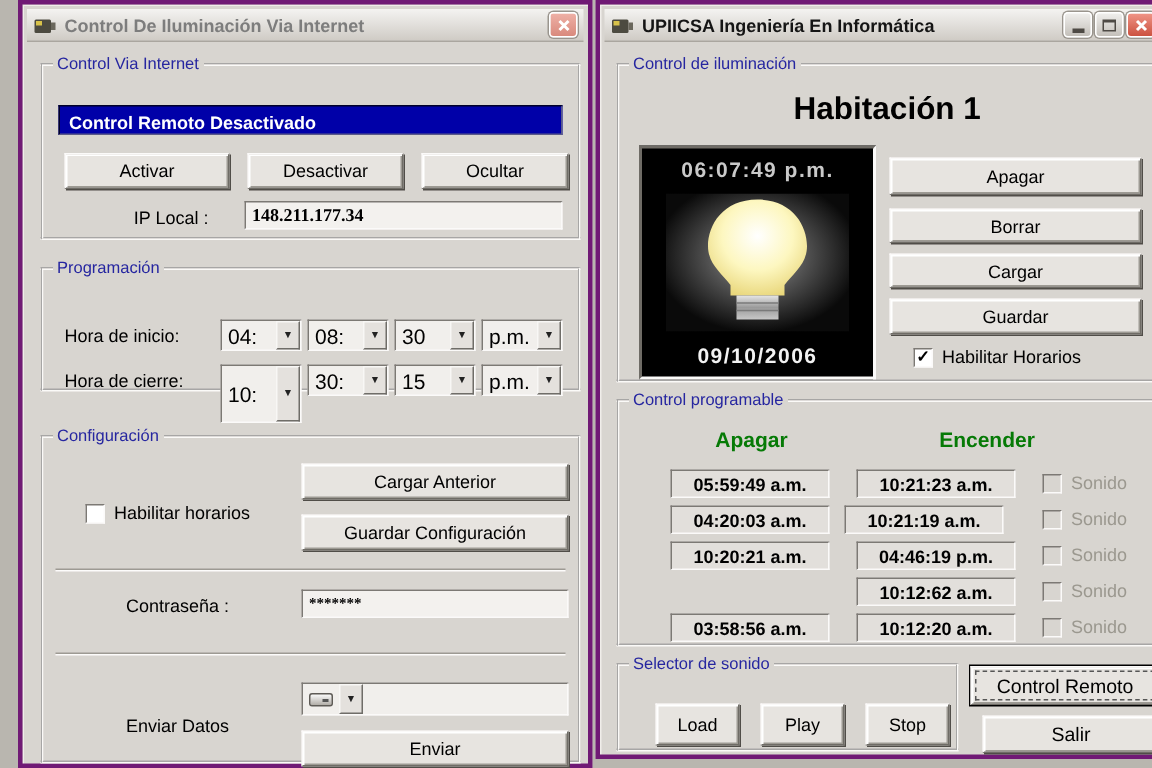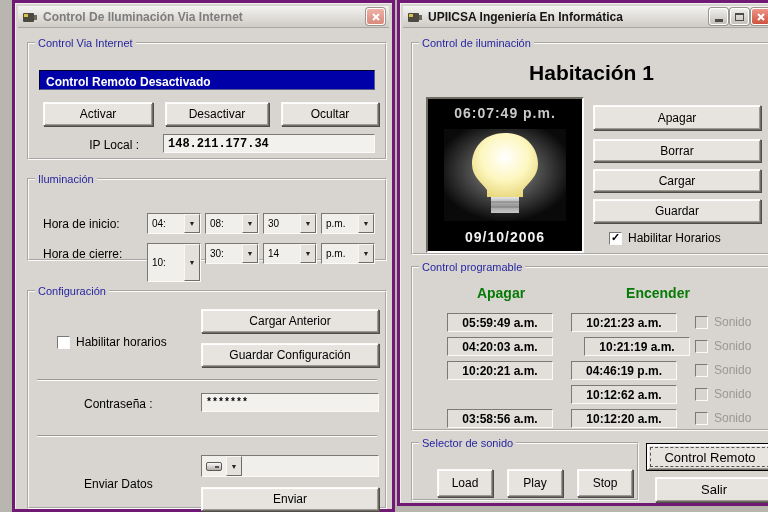--- a/index.html
+++ b/index.html
@@ -31,30 +31,30 @@
   
   .grp { position:absolute; border:1px solid #989era; border:2px groove #fbfaf8; padding:0; }
   .grp legend { color:#2626a0; font-size:11px; padding:0 3px; margin-left:6px; }
 
   
   .btn { position:absolute; background:#e7e4e0; font-family:"Liberation Sans",sans-serif; font-size:12px; color:#000;
          border:1px solid #6f6c66; border-top-color:#fbfaf9; border-left-color:#fbfaf9;
          box-shadow:inset 1px 1px 0 #fff, inset -1px -1px 0 #9d9a93, 1px 1px 0 #504d48;
          display:flex; align-items:center; justify-content:center; cursor:pointer; }
   .tb { position:absolute; background:#f3f1ee; border:1px solid #fbfaf9; border-top-color:#7c7974; border-left-color:#7c7974;
-        font-family:Liberation Mono, monospace; font-size:12px; font-weight:bold; padding:0 4px; color:#000; }
+        font-family:Liberation Serif, serif; font-size:12px; font-weight:bold; padding:0 4px; color:#000; }
   .sep { position:absolute; height:0; border-top:1px solid #9d9a93; border-bottom:1px solid #fdfcfb; }
   .lbl { position:absolute; font-size:12px; color:#000; white-space:nowrap; }
 
   .status-bar { background:#0000a8; border:1px solid #5a5a8a; border-top-color:#00002a; border-left-color:#00002a;
                 color:#fff; font-weight:bold; display:flex; align-items:flex-end; padding:0 6px; }
 
   .combo { position:absolute; background:#f1efec; border:1px solid #fbfaf9; border-top-color:#7c7974; border-left-color:#7c7974;
            display:flex; align-items:center; padding-left:4px; cursor:pointer; }
-  .combo-text { flex:1; font-size:10px; white-space:nowrap; overflow:hidden; }
+  .combo-text { flex:1; font-size:14px; white-space:nowrap; overflow:hidden; }
   .drop { width:16px; align-self:stretch; background:#e4e1dd; border:1px solid #6f6d68; border-top-color:#f8f7f5; border-left-color:#f8f7f5;
           display:flex; align-items:center; justify-content:center; font-size:7px; color:#222; }
   .drive-icon { width:16px; height:9px; margin-right:4px; border:1px solid #5e5b56; border-radius:2px;
                 background:linear-gradient(#fafafa,#b2aea8); position:relative; flex:0 0 auto; }
   .drive-icon::after { content:""; position:absolute; right:2px; top:3px; width:4px; height:2px; background:#555; }
 
   .check { position:absolute; display:flex; align-items:center; gap:6px; cursor:pointer; }
   .box { width:13px; height:13px; background:#fff; border:1px solid #fbfaf9; border-top-color:#7c7974; border-left-color:#7c7974;
          display:flex; align-items:center; justify-content:center; font-size:11px; font-weight:bold; color:#000; }
   .box.checked::after { content:"\2713"; margin-top:-2px; }
@@ -108,21 +108,21 @@
         <span>Control Remoto Desactivado</span>
       </div>
       <button class="btn" style="left:14px;top:53px;width:110px;height:24px;">Activar</button>
       <button class="btn" style="left:136px;top:53px;width:104px;height:24px;">Desactivar</button>
       <button class="btn" style="left:252px;top:53px;width:98px;height:24px;">Ocultar</button>
       <span class="lbl" style="left:30px;top:89px;width:80px;text-align:right;">IP Local :</span>
       <input class="tb" style="left: 134px; top: 85px; width: 212px; height: 19px;" readonly="" value="148.211.177.34">
     </fieldset>
 
     <fieldset class="grp" style="left:12px;top:170px;width:360px;height:88px;">
-      <legend>Iluminación</legend>
+      <legend>Programación</legend>
       <span class="lbl" style="left:14px;top:32px;">Hora de inicio:</span>
       <div class="combo" style="left:118px;top:28px;width:54px;height:21px;">
         <span class="combo-text">04:</span>
           <span class="drop">▼</span>
       </div>
       <div class="combo" style="left:176px;top:28px;width:54px;height:21px;">
         <span class="combo-text">08:</span>
           <span class="drop">▼</span>
       </div>
       <div class="combo" style="left:234px;top:28px;width:54px;height:21px;">
@@ -136,21 +136,21 @@
       <span class="lbl" style="left:14px;top:62px;">Hora de cierre:</span>
       <div class="combo" style="left:118px;top:58px;width:54px;height:39px;">
         <span class="combo-text">10:</span>
           <span class="drop">▼</span>
       </div>
       <div class="combo" style="left:176px;top:58px;width:54px;height:21px;">
         <span class="combo-text">30:</span>
           <span class="drop">▼</span>
       </div>
       <div class="combo" style="left:234px;top:58px;width:54px;height:21px;">
-        <span class="combo-text">14</span>
+        <span class="combo-text">15</span>
           <span class="drop">▼</span>
       </div>
       <div class="combo" style="left:292px;top:58px;width:54px;height:21px;">
         <span class="combo-text">p.m.</span>
           <span class="drop">▼</span>
       </div>
     </fieldset>
 
     <fieldset class="grp" style="left:12px;top:282px;width:360px;height:224px;">
       <legend>Configuración</legend>
@@ -247,21 +247,21 @@
       <div class="prow" style="top:40px;">
         <div class="tfield" style="left:34px;">05:59:49 a.m.</div>
         <div class="tfield" style="left:158px;">10:21:23 a.m.</div>
         <span class="check disabled" style="left:282px;top:2px;">
           <span class="box"></span>
           <span class="clabel">Sonido</span>
         </span>
       </div>
       <div class="prow" style="top:64px;">
         <div class="tfield" style="left:34px;">04:20:03 a.m.</div>
-        <div class="tfield" style="left:171px;">10:21:19 a.m.</div>
+        <div class="tfield" style="left:150px;">10:21:19 a.m.</div>
         <span class="check disabled" style="left:282px;top:2px;">
           <span class="box"></span>
           <span class="clabel">Sonido</span>
         </span>
       </div>
       <div class="prow" style="top:88px;">
         <div class="tfield" style="left:34px;">10:20:21 a.m.</div>
         <div class="tfield" style="left:158px;">04:46:19 p.m.</div>
         <span class="check disabled" style="left:282px;top:2px;">
           <span class="box"></span>

